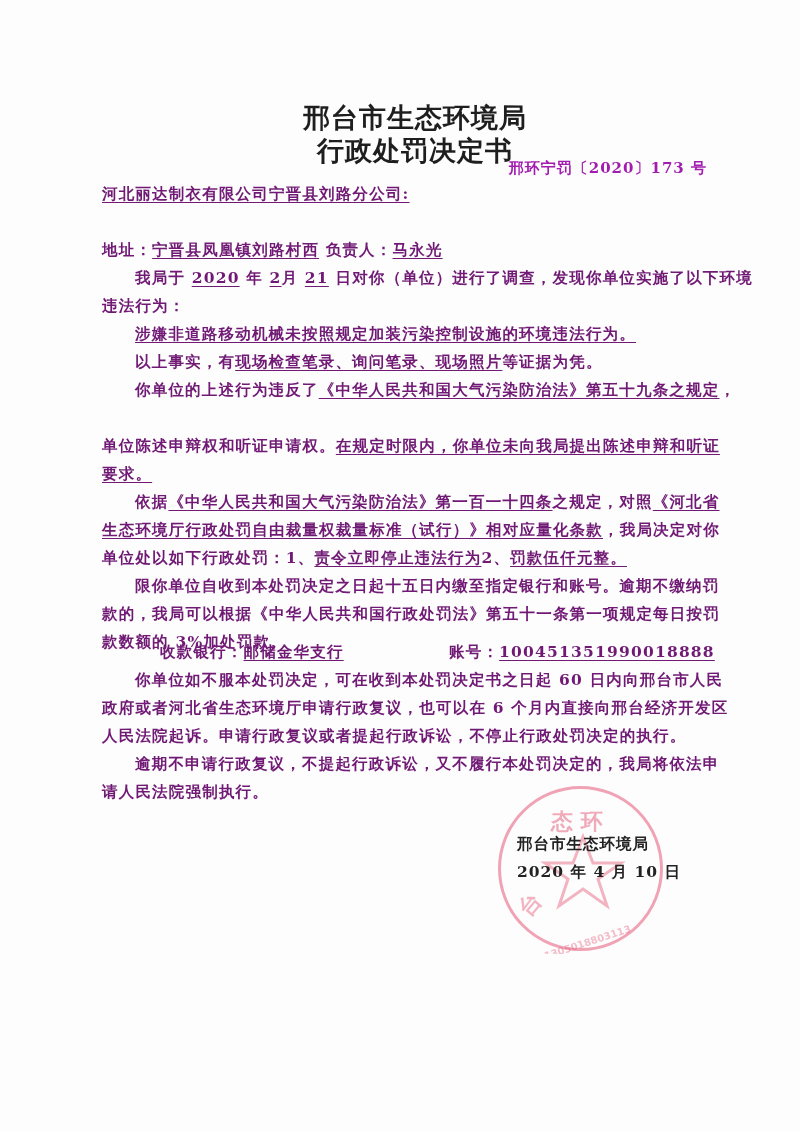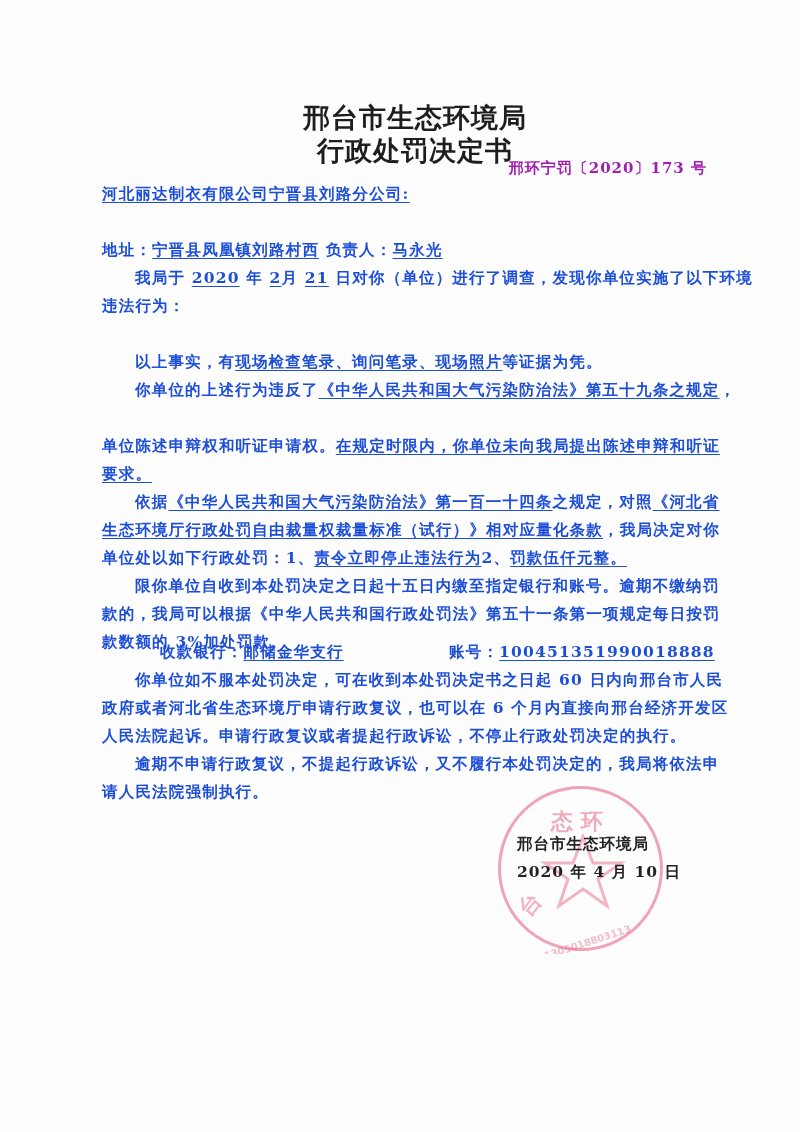--- a/index.html
+++ b/index.html
@@ -9,21 +9,21 @@
   }
   .page { position: absolute; left: 15px; top: 0; width: 800px; height: 1132px; font-weight: bold; }
   .title {
     position: absolute; left: 0; width: 800px; text-align: center;
     font-family: "DejaVu Sans", "Liberation Sans", sans-serif;
     font-size: 27px; color: #1e1e1e; letter-spacing: 1px;
   }
   .title.l1 { top: 100px; }
   .title.l2 { top: 133px; }
   .docno { position: absolute; right: 108px; top: 159px; font-size: 15px; color: #a21caf; letter-spacing: 1px; }
-  .line { position: absolute; left: 87px; font-size: 15.5px; line-height: 20px; white-space: nowrap; color: #1d4ed8; letter-spacing: 1.2px; }
+  .line { position: absolute; left: 87px; font-size: 15.5px; line-height: 20px; white-space: nowrap; color: #701a75; letter-spacing: 1.2px; }
   .ind { left: 120px; }
   u { text-decoration: underline; text-underline-offset: 3px; text-decoration-thickness: 1px; }
   .stamp {
     position: absolute; left: 483px; top: 786px; width: 165px; height: 165px;
     border-radius: 50%; border: 3px solid rgba(228, 90, 120, 0.55);
     box-sizing: border-box;
   }
   .stamp svg { position: absolute; left: 0; top: 0; }
   .sig { position: absolute; font-size: 15.5px; color: #222; letter-spacing: 1px; z-index: 2; }
   .edge-mark { position: absolute; right: 0; top: 236px; width: 6px; height: 24px; background: #cfcfcf; opacity: .6; }
@@ -42,20 +42,23 @@
   </div>
   <div class="line" style="top:240px">
     <span>地址：</span><u>宁晋县凤凰镇刘路村西</u>
     <span>负责人：</span><u>马永光</u>
   </div>
 
   <div class="line ind" style="top:268px">
     <span>我局于 </span><u>2020</u><span> 年 </span><u>2</u><span>月 </span><u>21</u><span> 日对你（单位）进行了调查，发现你单位实施了以下环境</span>
   </div>
   <div class="line" style="top:296px">违法行为：</div>
+  <div class="line ind" style="top:324px">
+    <u>涉嫌非道路移动机械未按照规定加装污染控制设施的环境违法行为。</u>
+  </div>
   <div class="line ind" style="top:352px">
     <span>以上事实，有</span><u>现场检查笔录、询问笔录、现场照片</u><span>等证据为凭。</span>
   </div>
 
   <div class="line ind" style="top:380px">
     <span>你单位的上述行为违反了</span><u>《中华人民共和国大气污染防治法》第五十九条之规定</u><span>，</span>
   </div>
   <div class="line" style="top:436px">
     <span>单位陈述申辩权和听证申请权。</span><u>在规定时限内，你单位未向我局提出陈述申辩和听证</u>
   </div>

